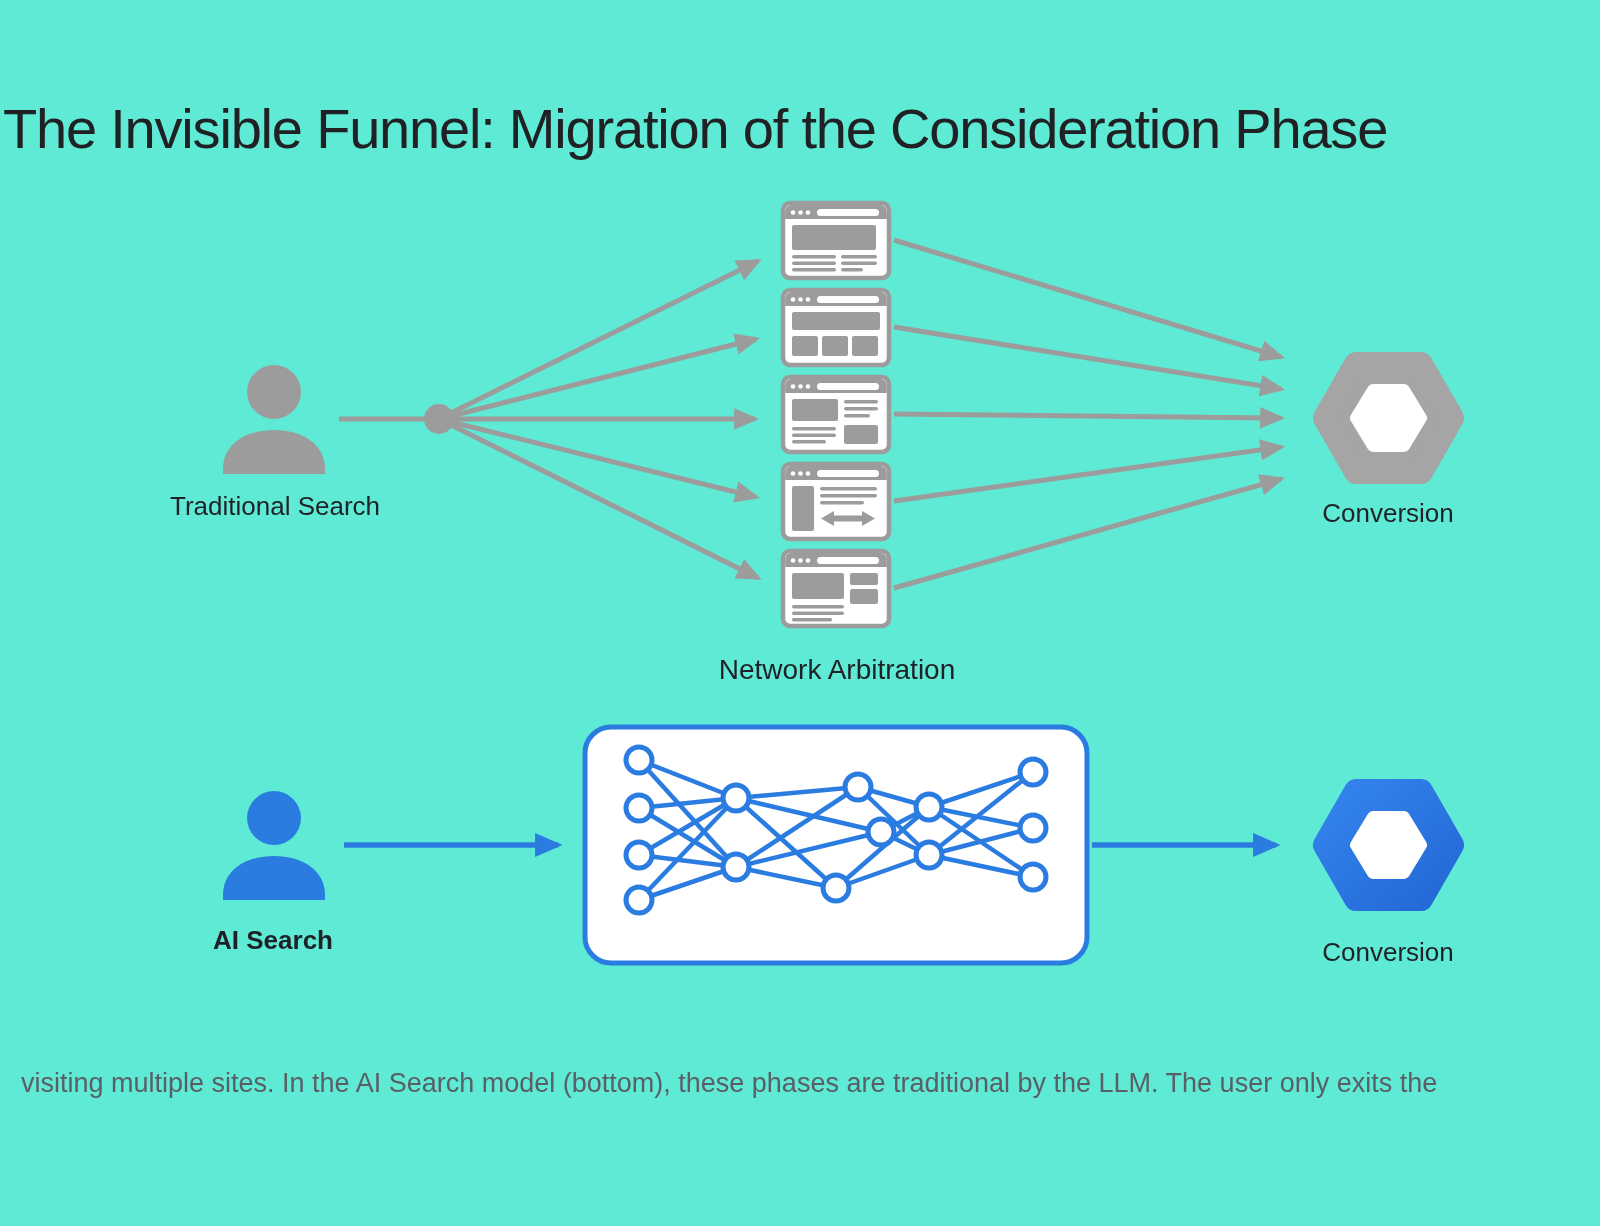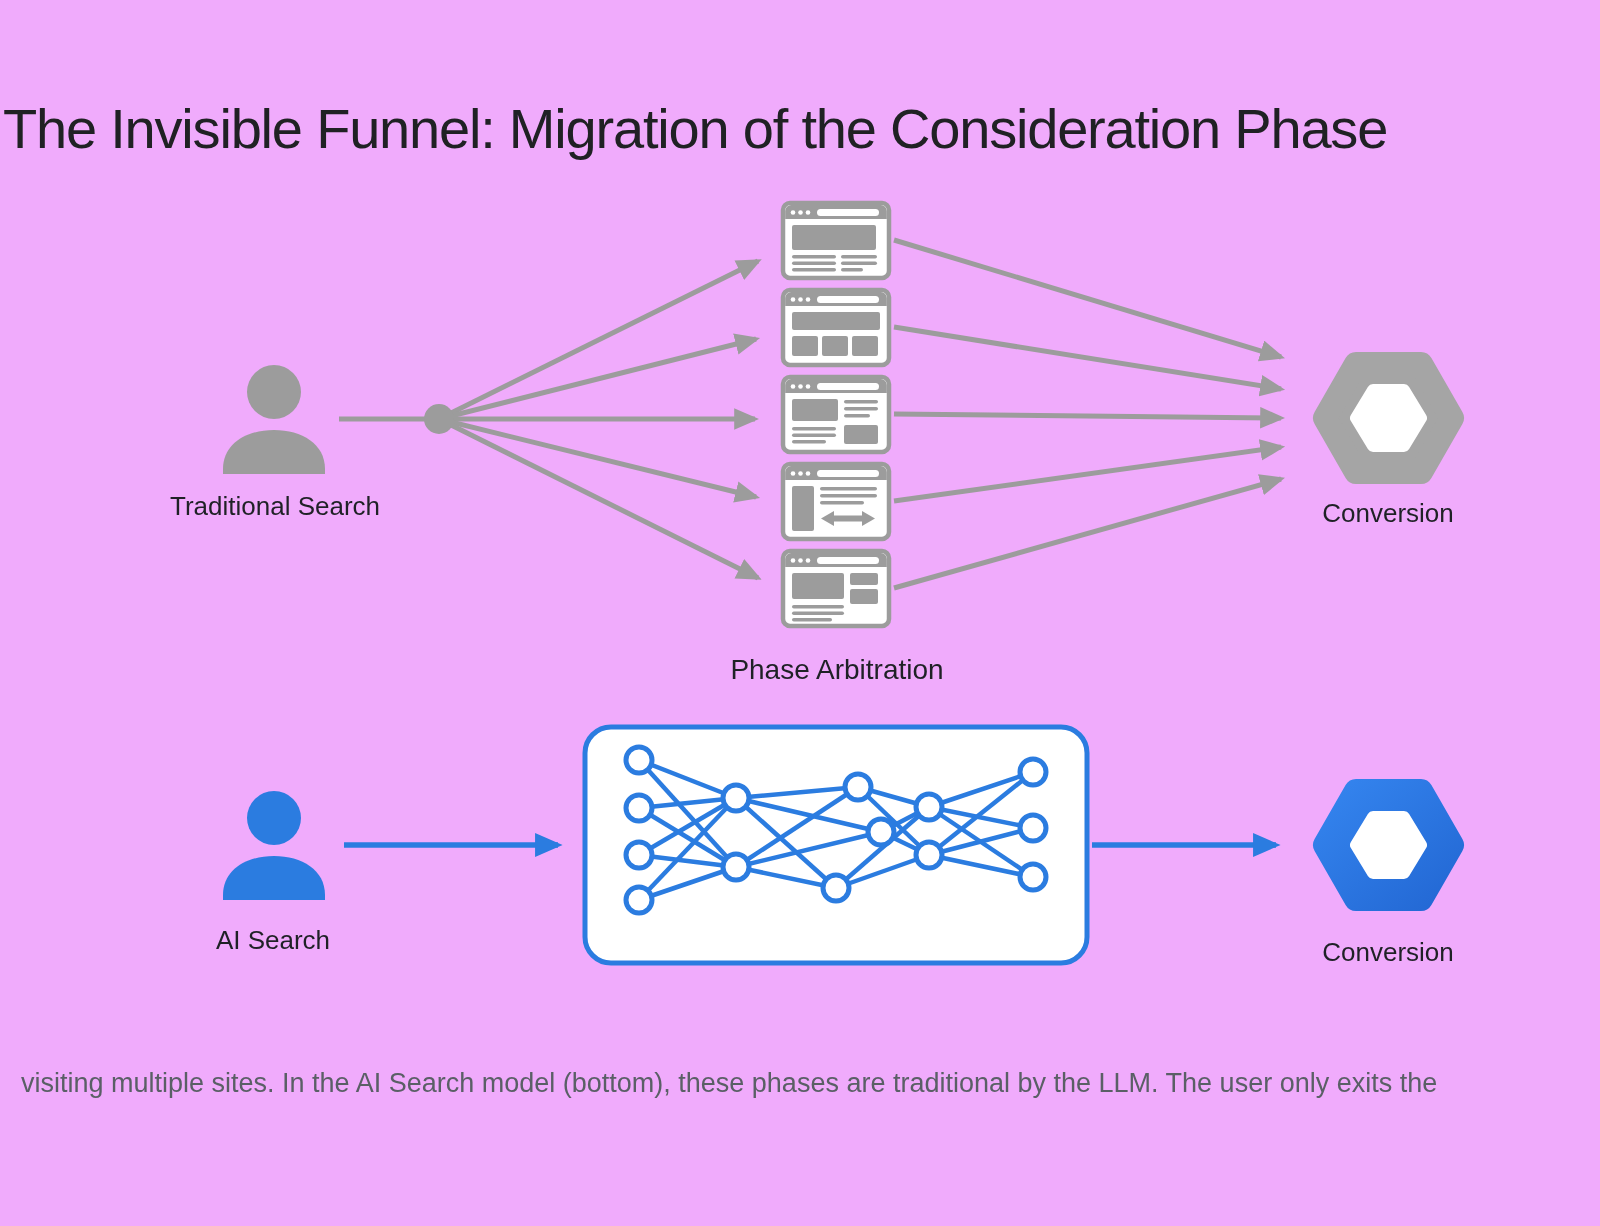--- a/index.html
+++ b/index.html
@@ -1,16 +1,16 @@
 <!DOCTYPE html>
 <html><head>
 <meta charset="utf-8">
 <style>
   html,body{margin:0;padding:0;background:#ffffff;}
-  .page{position:relative;width:1600px;height:1226px;background:#f0abfc;overflow:hidden;
+  .page{position:relative;width:1600px;height:1226px;background:#5eead4;overflow:hidden;
         font-family:"Liberation Sans", sans-serif;}
   .title{position:absolute;left:3px;top:58px;font-size:56px;font-weight:400;letter-spacing:-1.2px;
          color:#202124;white-space:nowrap;}
   .figure{position:absolute;left:0;top:0;width:1600px;height:1033px;margin-left:36px;}
   .figure svg{position:absolute;left:0;top:0;pointer-events:none;}
   .lbl{position:absolute;transform:translate(-50%,-50%);font-size:26px;color:#1f2126;
        white-space:nowrap;text-align:center;}
   .caption{position:absolute;left:21px;top:1062px;width:1560px;font-size:27px;line-height:43px;
            color:#5a5f66;}
 </style>
@@ -212,24 +212,24 @@
 
       <line x1="1056" y1="845" x2="1240" y2="845" stroke="#2b7ce0" stroke-width="5.5" marker-end="url(#mb)"></line>
 
       <g>
         <polygon points="1289,845 1320,791 1385,791 1416,845 1385,899 1320,899" fill="url(#hexblue)" stroke="url(#hexblue)" stroke-width="24" stroke-linejoin="round"></polygon>
         <polygon points="1320,845 1337,817 1368,817 1385,845 1368,873 1337,873" fill="#ffffff" stroke="#ffffff" stroke-width="12" stroke-linejoin="round"></polygon>
       </g>
     </svg>
 
     <div class="lbl" style="left:239px;top:506px;">Traditional Search</div>
-    <div class="lbl" style="left:801px;top:670px;font-size:28px;">Phase Arbitration</div>
+    <div class="lbl" style="left:801px;top:670px;font-size:28px;">Network Arbitration</div>
     <div class="lbl" style="left:1352px;top:513px;">Conversion</div>
 
-    <div class="lbl" style="left:237px;top:940px;">AI Search</div>
+    <div class="lbl" style="left:237px;top:940px;font-weight:bold;">AI Search</div>
     <div class="lbl" style="left:1352px;top:952px;">Conversion</div>
   </div>
 
   <div class="caption">
     <div>visiting multiple sites. In the AI Search model (bottom), these phases are traditional by the LLM. The user only exits the</div>
   </div>
 
 </div>
 
 </body></html>

